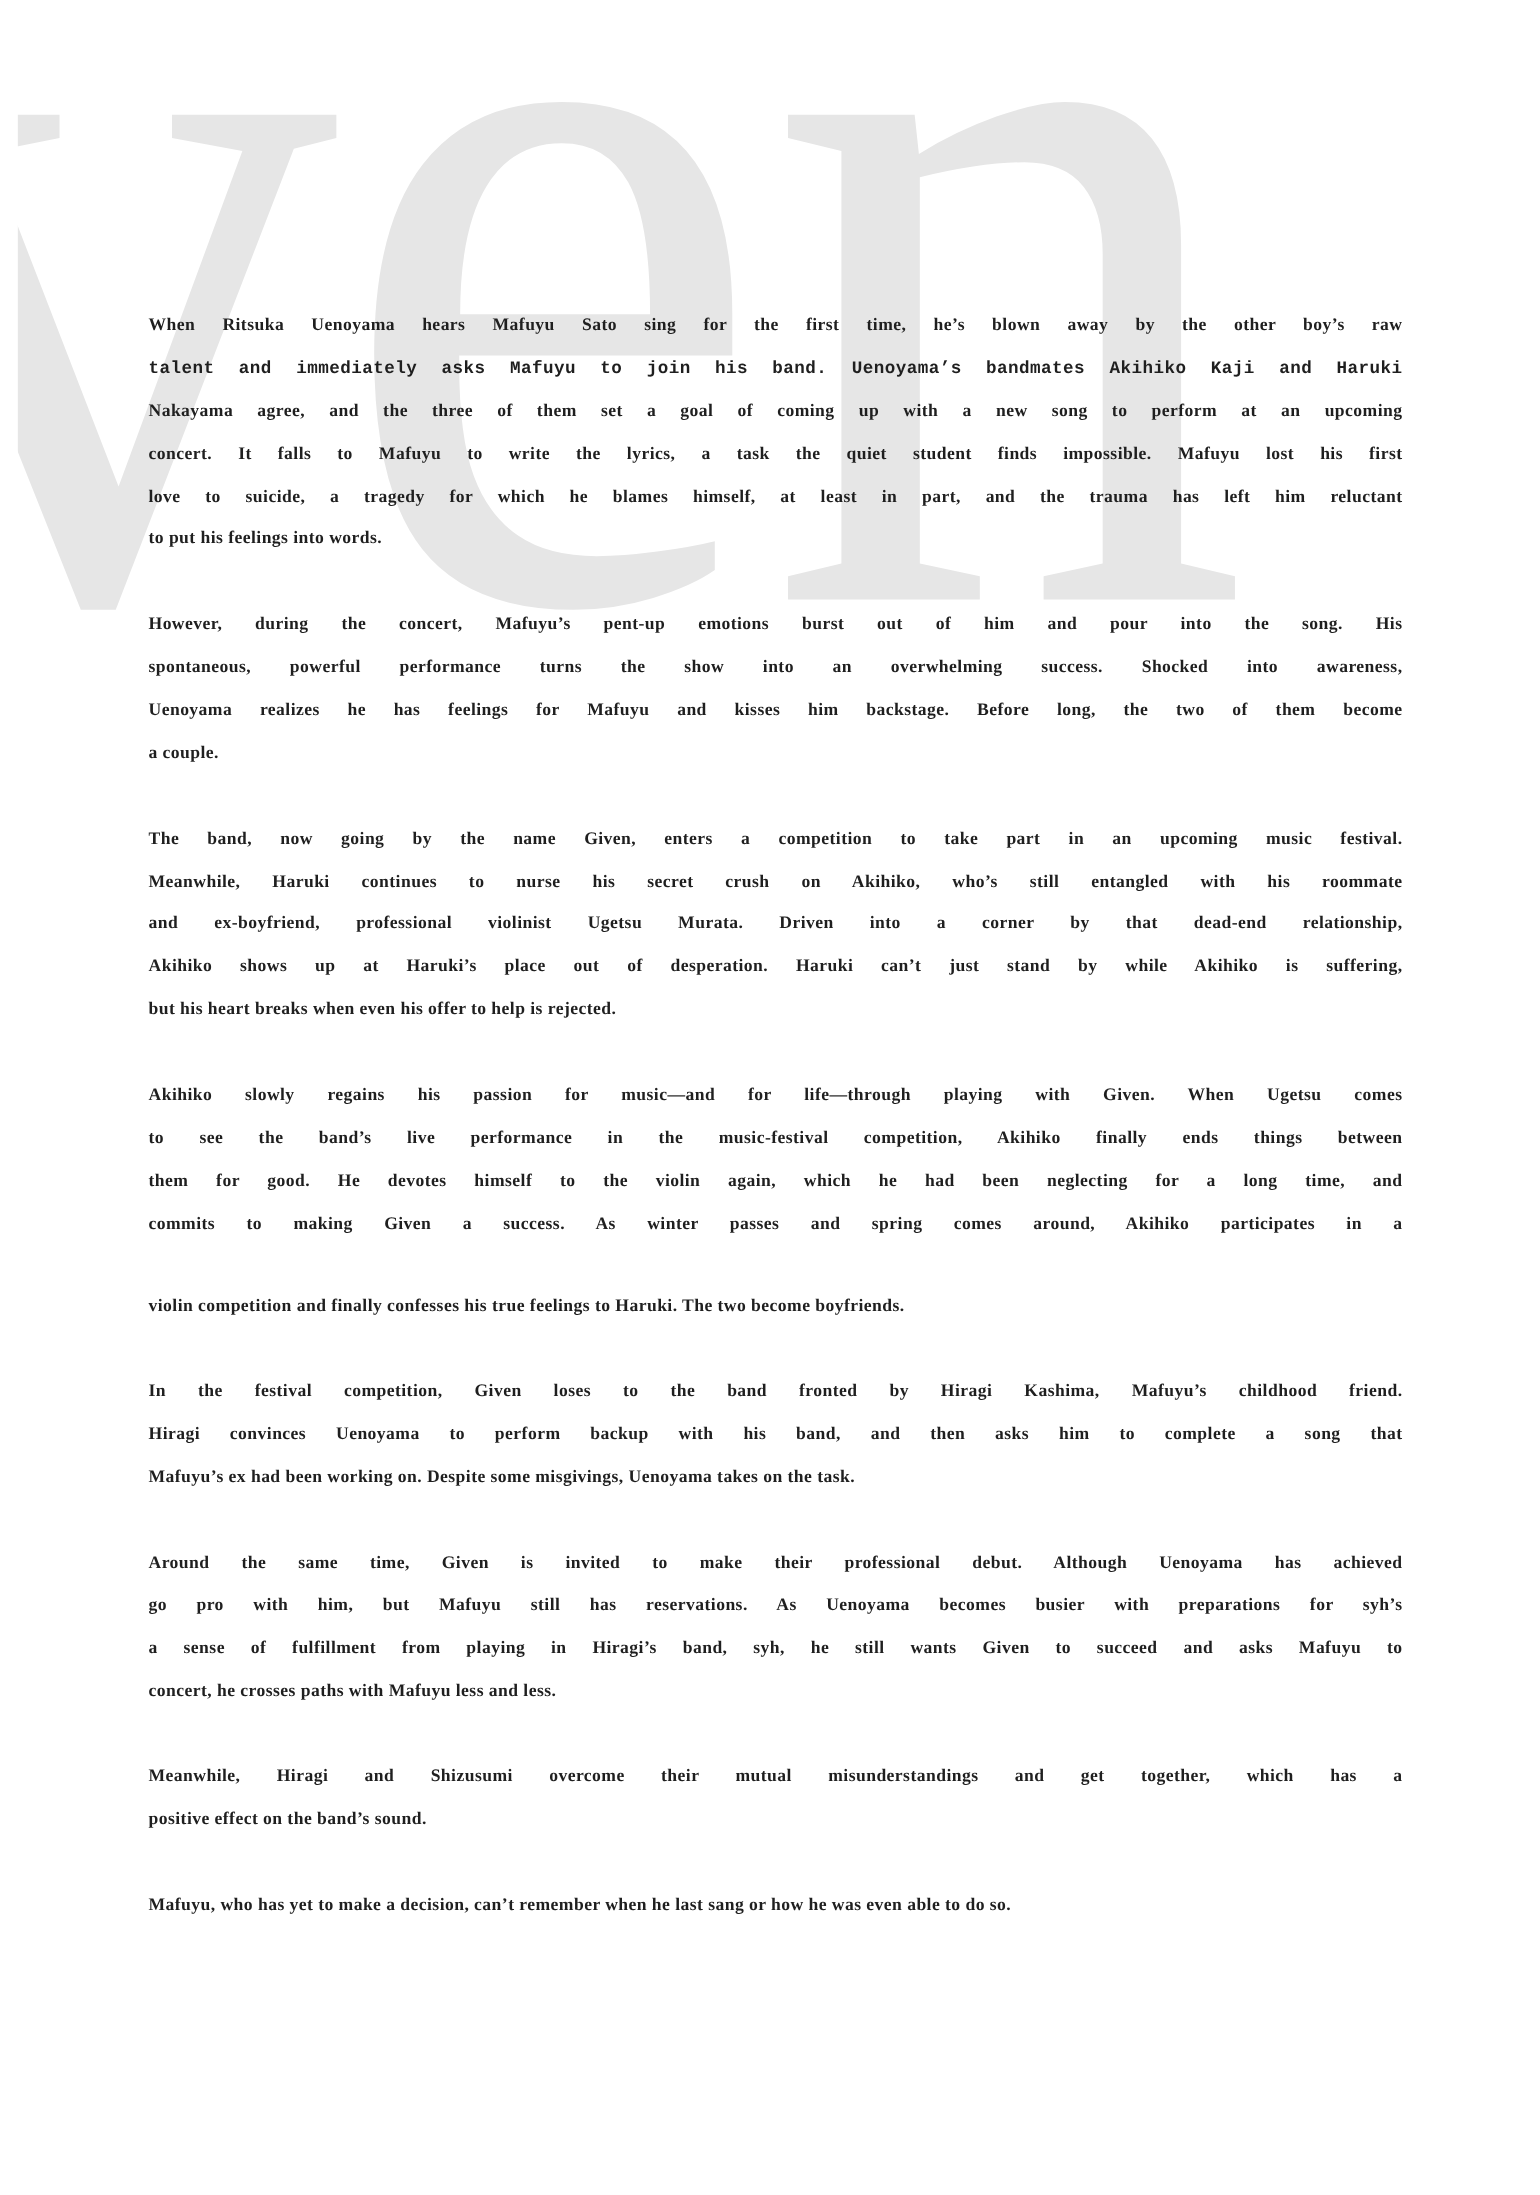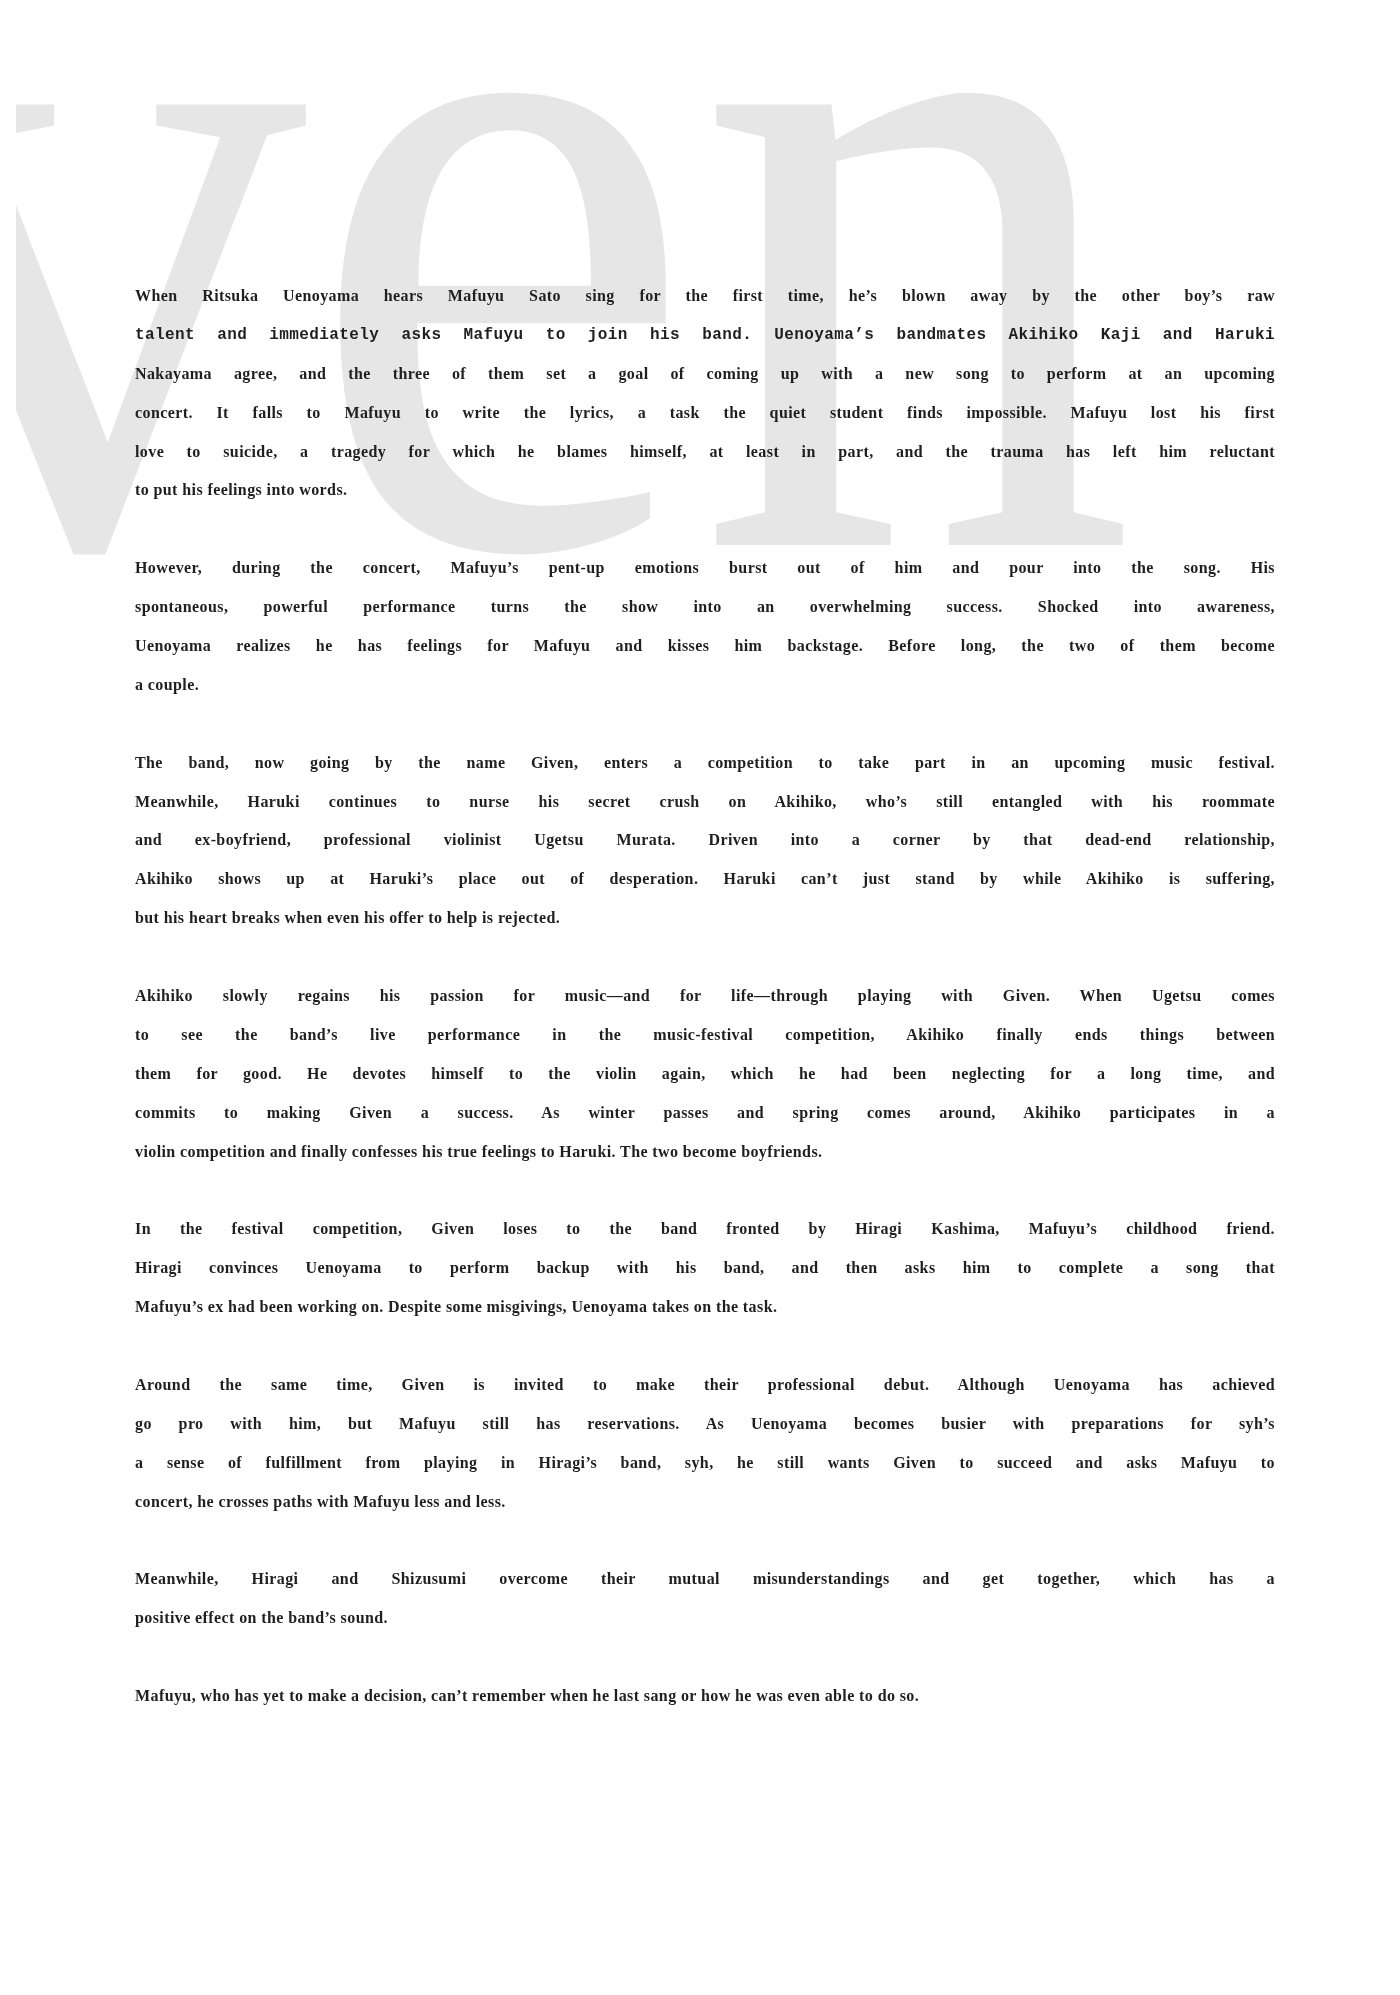--- a/index.html
+++ b/index.html
@@ -87,21 +87,21 @@
       <span class="line" style="display: block; word-spacing: 6.36667px;">Meanwhile, Haruki continues to nurse his secret crush on Akihiko, who’s still entangled with his roommate</span>
       <span class="line" style="display: block; word-spacing: 7.30168px;">and ex-boyfriend, professional violinist Ugetsu Murata. Driven into a corner by that dead-end relationship,</span>
       <span class="line" style="display: block; word-spacing: 4.46232px;">Akihiko shows up at Haruki’s place out of desperation. Haruki can’t just stand by while Akihiko is suffering,</span>
       <span class="line last" style="display: block;">but his heart breaks when even his offer to help is rejected.</span>
     </div>
   <div class="para">
       <span class="line" style="display: block; word-spacing: 5.50446px;">Akihiko slowly regains his passion for music—and for life—through playing with Given. When Ugetsu comes</span>
       <span class="line" style="display: block; word-spacing: 8.77679px;">to see the band’s live performance in the music-festival competition, Akihiko finally ends things between</span>
       <span class="line" style="display: block; word-spacing: 6.90543px;">them for good. He devotes himself to the violin again, which he had been neglecting for a long time, and</span>
       <span class="line" style="display: block; word-spacing: 7.4043px;">commits to making Given a success. As winter passes and spring comes around, Akihiko participates in a</span>
-      <span class="line last" style="display: block;">violin competition and finally confesses his true feelings to Haruki. The two become boyfriends.</span>
+      <span class="line last" style="display: block; margin-top: 36px;">violin competition and finally confesses his true feelings to Haruki. The two become boyfriends.</span>
     </div>
   <div class="para">
       <span class="line" style="display: block; word-spacing: 6.43646px;">In the festival competition, Given loses to the band fronted by Hiragi Kashima, Mafuyu’s childhood friend.</span>
       <span class="line" style="display: block; word-spacing: 6.96967px;">Hiragi convinces Uenoyama to perform backup with his band, and then asks him to complete a song that</span>
       <span class="line last" style="display: block;">Mafuyu’s ex had been working on. Despite some misgivings, Uenoyama takes on the task.</span>
     </div>
   <div class="para">
       <span class="line" style="display: block; word-spacing: 6.39375px;">Around the same time, Given is invited to make their professional debut. Although Uenoyama has achieved</span>
       <span class="line" style="display: block; word-spacing: 5.06543px;">go pro with him, but Mafuyu still has reservations. As Uenoyama becomes busier with preparations for syh’s</span>
       <span class="line" style="display: block; word-spacing: 4.59786px;">a sense of fulfillment from playing in Hiragi’s band, syh, he still wants Given to succeed and asks Mafuyu to</span>

